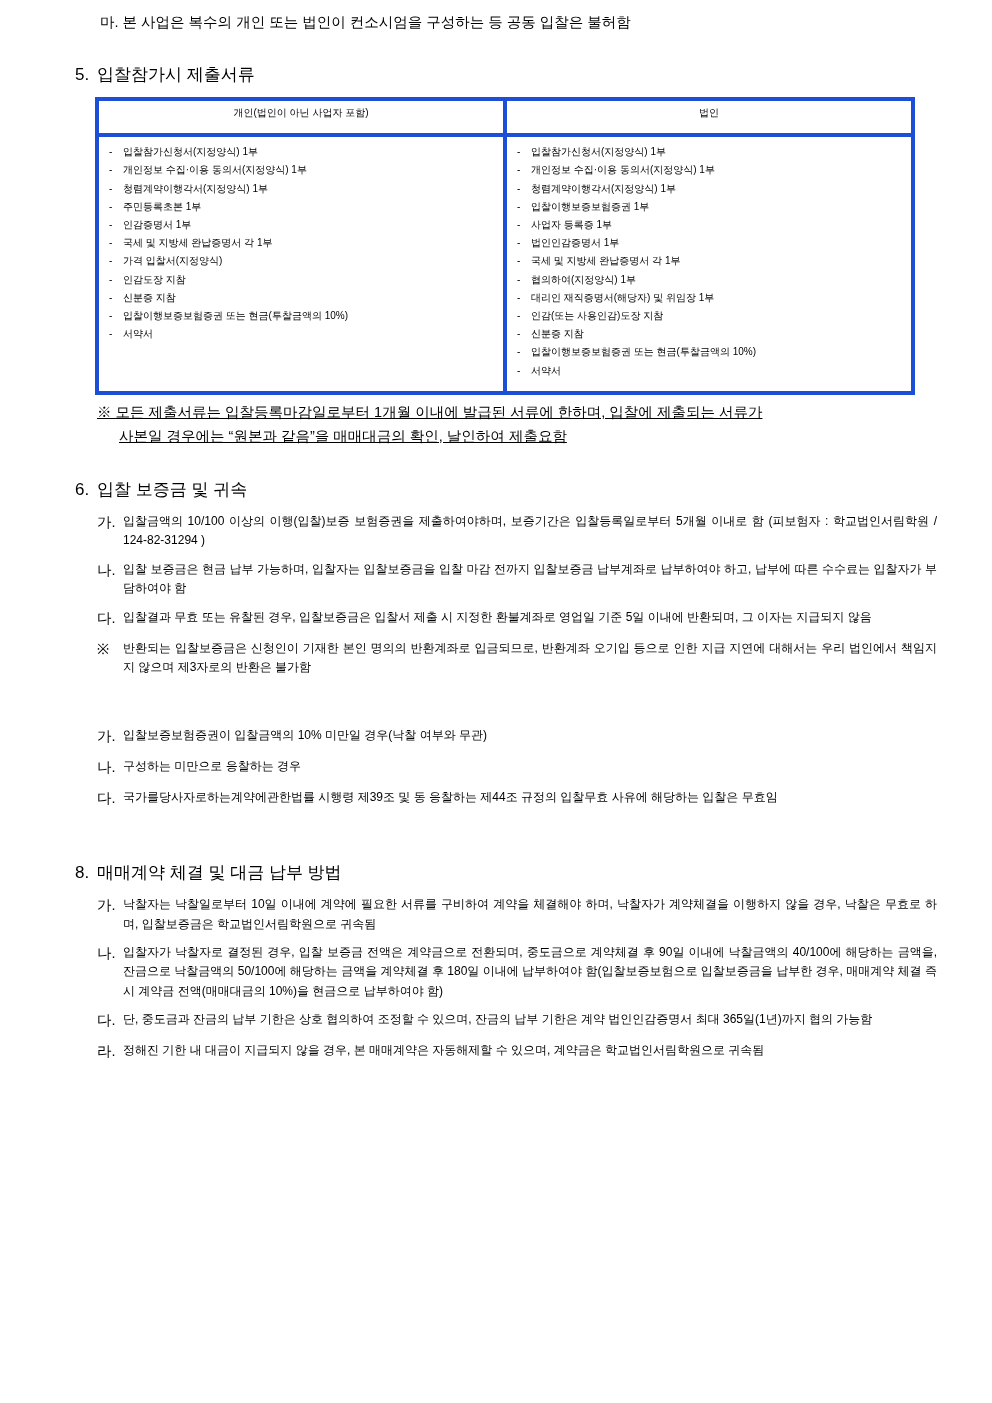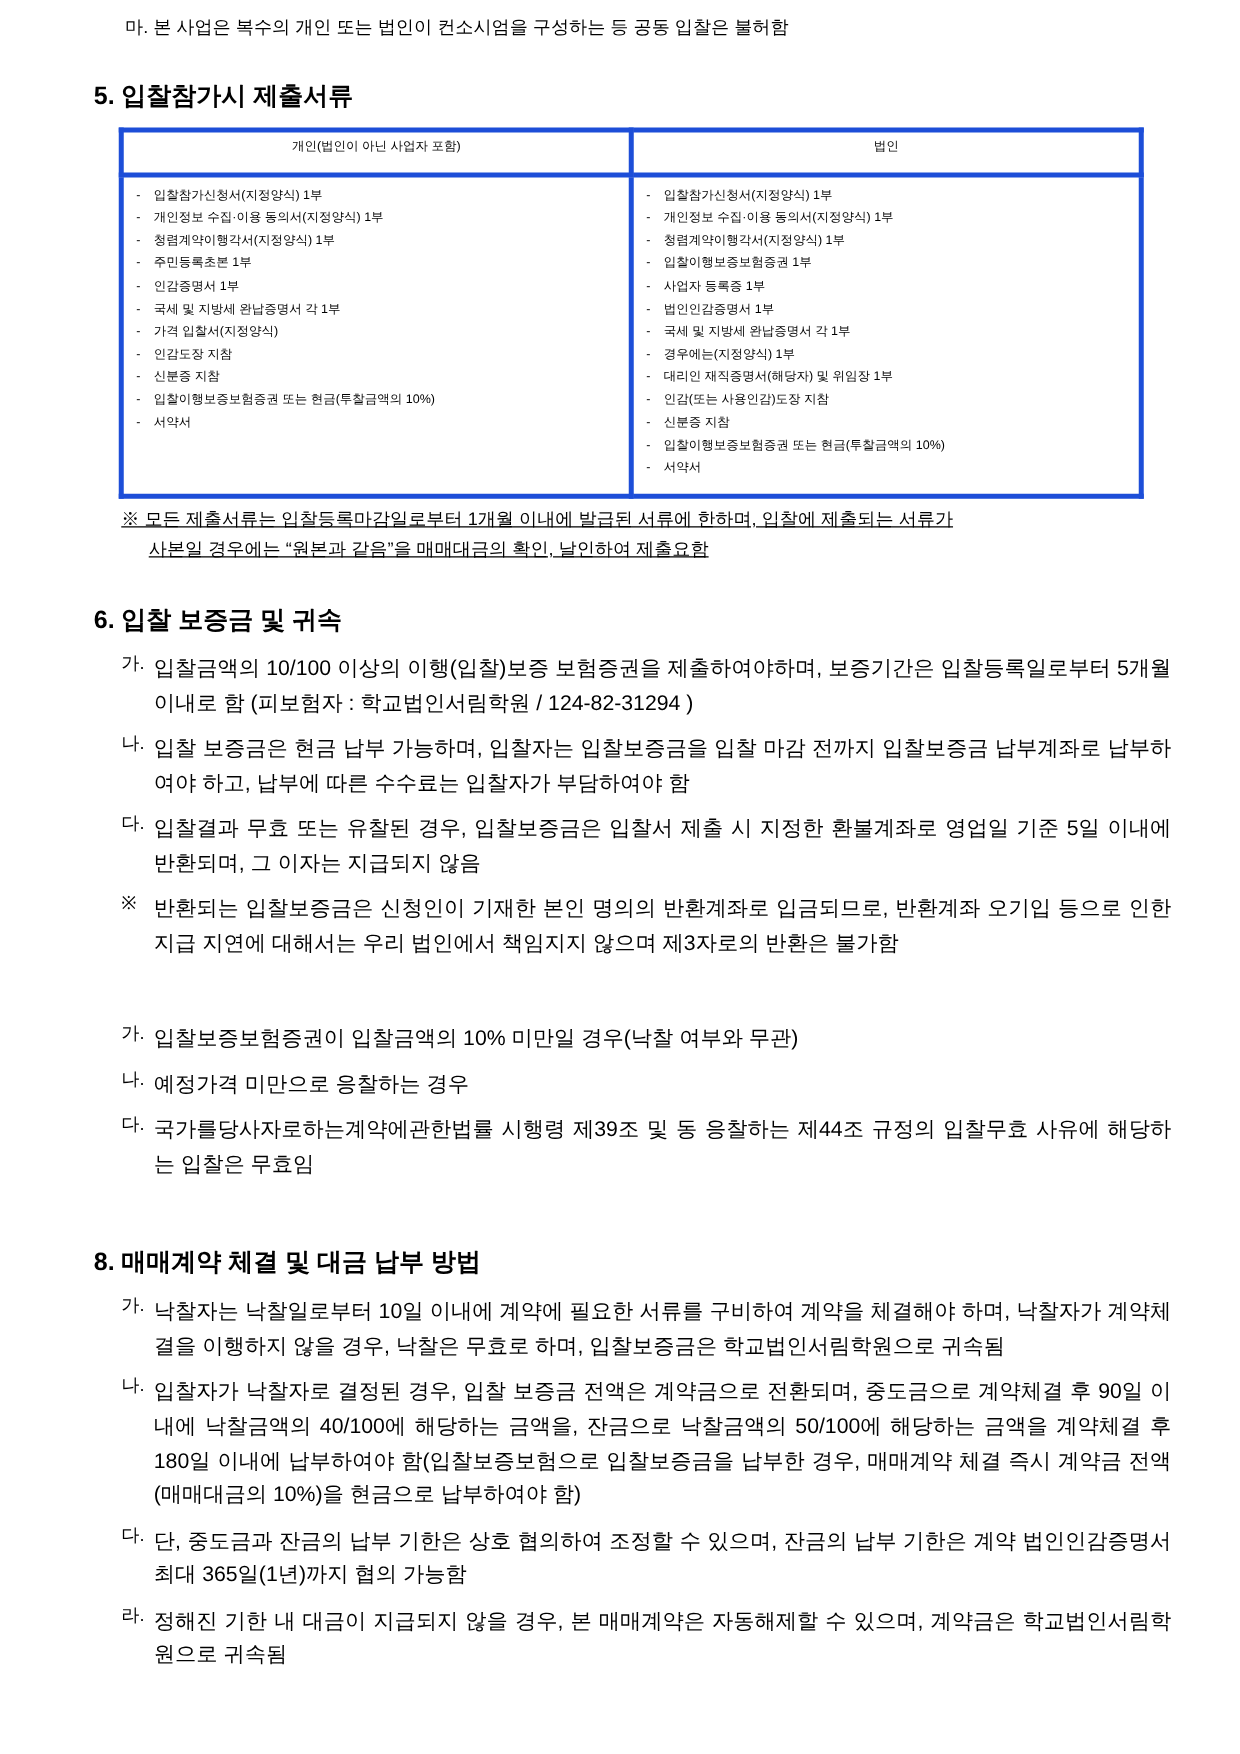--- a/index.html
+++ b/index.html
@@ -26,22 +26,22 @@
   
   .line {
     white-space: pre-wrap;
   }
   .intro-line {
     margin: 4px 0 0 25px;
     font-size: 14.5px;
   }
 
   .section-head {
-    font-weight: bold;
-    font-size: 20px;
+    font-weight: normal;
+    font-size: 17px;
     margin: 28px 0 10px 0;
   }
   .section-head .num {
     display: inline-block;
     width: 22px;
   }
 
   
   table.docs {
     border-collapse: collapse;
@@ -105,21 +105,21 @@
     margin: 9px 0 0 22px;
     width: 840px;
   }
   .item .mark {
     flex: 0 0 26px;
     font-size: 14.5px;
   }
   .item .body {
     flex: 1 1 auto;
     text-align: justify;
-    font-size: 17px;
+    font-size: 12px;
     line-height: 1.62;
   }
   .spacer-lg { height: 40px; }
   .spacer-md { height: 22px; }
 </style>
 </head>
 <body>
 
 <div class="page">
 
@@ -155,21 +155,21 @@
         </td>
         <td class="cell-corp">
           <ul>
             <li>입찰참가신청서(지정양식) 1부</li>
             <li>개인정보 수집·이용 동의서(지정양식) 1부</li>
             <li>청렴계약이행각서(지정양식) 1부</li>
             <li>입찰이행보증보험증권 1부</li>
             <li>사업자 등록증 1부</li>
             <li>법인인감증명서 1부</li>
             <li>국세 및 지방세 완납증명서 각 1부</li>
-            <li>경우에는(지정양식) 1부</li>
+            <li>협의하여(지정양식) 1부</li>
             <li>대리인 재직증명서(해당자) 및 위임장 1부</li>
             <li>인감(또는 사용인감)도장 지참</li>
             <li>신분증 지참</li>
             <li>입찰이행보증보험증권 또는 현금(투찰금액의 10%)</li>
             <li>서약서</li>
           </ul>
         </td>
       </tr>
     </tbody>
   </table>
@@ -202,21 +202,21 @@
 
   <div class="spacer-lg"></div>
 
 
   <div class="item">
     <div class="mark">가.</div>
     <div class="body">입찰보증보험증권이 입찰금액의 10% 미만일 경우(낙찰 여부와 무관)</div>
   </div>
   <div class="item">
     <div class="mark">나.</div>
-    <div class="body">예정가격 미만으로 응찰하는 경우</div>
+    <div class="body">구성하는 미만으로 응찰하는 경우</div>
   </div>
   <div class="item">
     <div class="mark">다.</div>
     <div class="body">국가를당사자로하는계약에관한법률 시행령 제39조 및 동 응찰하는 제44조 규정의 입찰무효 사유에 해당하는 입찰은 무효임</div>
   </div>
 
   <div class="spacer-md"></div>
 
   <div class="section-head">
     <span class="num">8.</span><span>매매계약 체결 및 대금 납부 방법</span>

